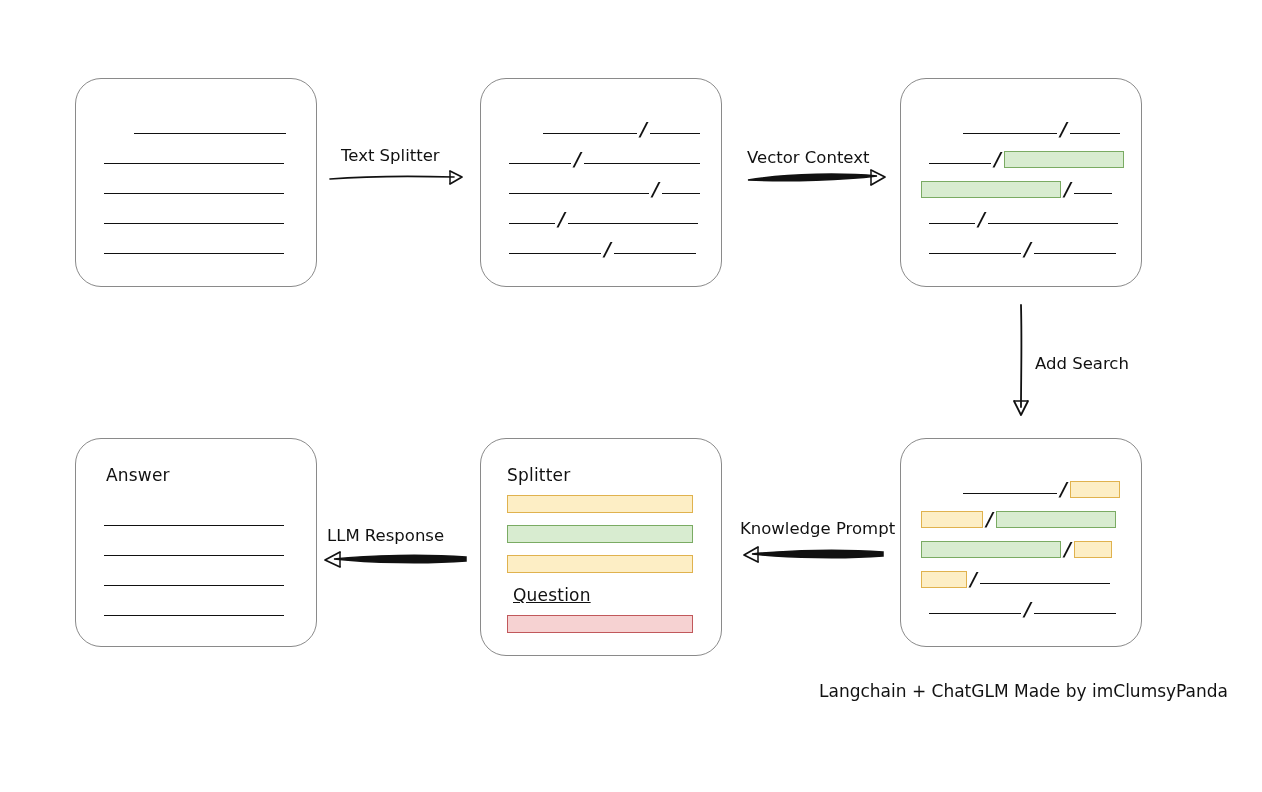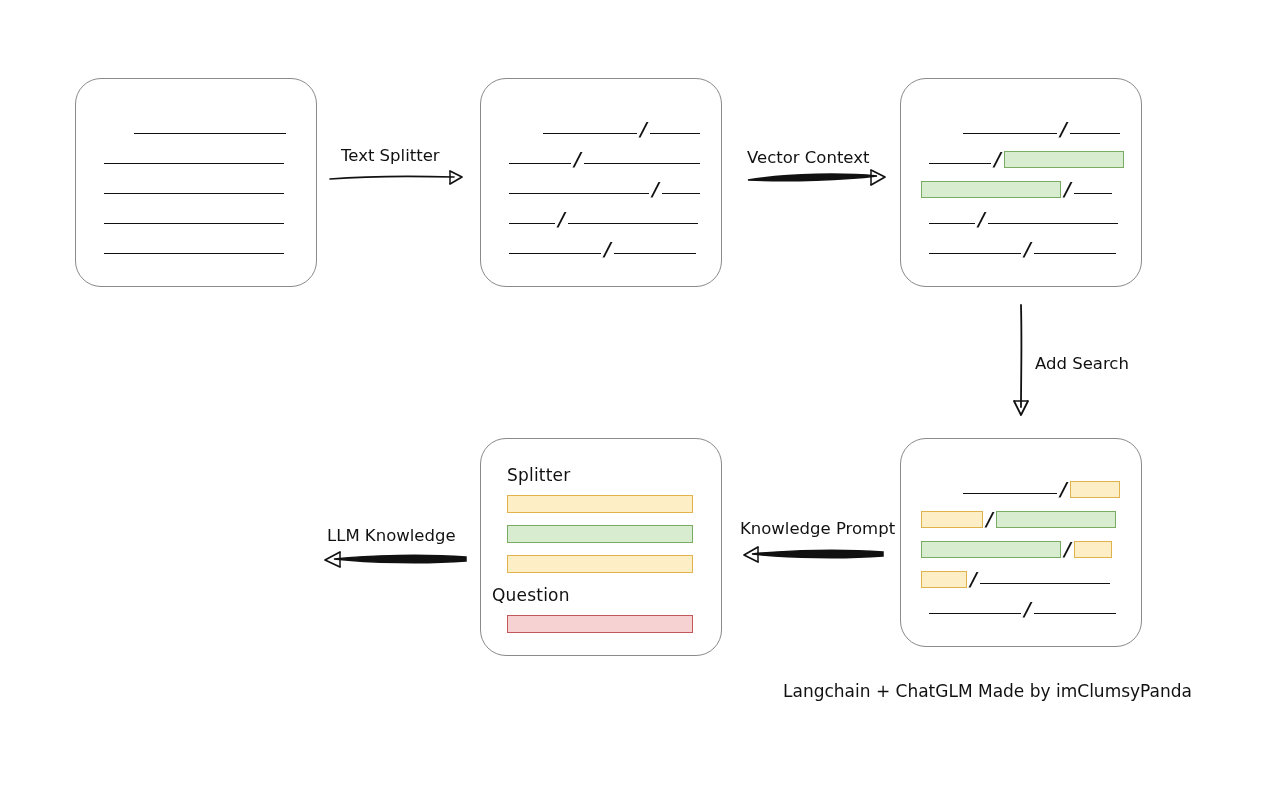--- a/index.html
+++ b/index.html
@@ -84,20 +84,21 @@
   }
   .arrow-svg {
     position: absolute;
   }
   .caption {
     position: absolute;
     font-family: "DejaVu Sans", sans-serif;
     font-size: 17px;
     color: #111111;
     white-space: nowrap;
+    margin-left: 36px;
   }
 </style>
 </head>
 <body>
 
 <div id="canvas">
 
   <div class="doc-box" style="left:75px; top:78px; width:242px; height:209px;">
     <div class="doc-lines">
         <div class="line-row" style="left: 58px; top: 40px;">
@@ -236,29 +237,46 @@
     <path d="M20,3 L20,18" stroke="#111" stroke-width="1.5" fill="none"></path>
   </svg>
 
   <div class="doc-box" style="left:480px; top:438px; width:242px; height:218px;">
     <div class="box-label" style="left:26px; top:26px;">Splitter</div>
     <div>
         <div class="bar chip-yellow" style="left: 26px; top: 56px; width: 186px;"></div>
         <div class="bar chip-green" style="left: 26px; top: 86px; width: 186px;"></div>
         <div class="bar chip-yellow" style="left: 26px; top: 116px; width: 186px;"></div>
       </div>
-    <div class="box-label" style="left:11px; top:146px;">Question</div>
+    <div class="box-label" style="left:32px; top:146px;text-decoration:underline;">Question</div>
     <div>
         <div class="bar chip-red" style="left: 26px; top: 176px; width: 186px;"></div>
       </div>
   </div>
 
-  <div class="arrow-label" style="left:327px; top:526px;">LLM Knowledge</div>
+  <div class="arrow-label" style="left:327px; top:526px;">LLM Response</div>
   <svg class="arrow-svg" style="left:318px; top:549px;" width="150" height="24" viewBox="0 0 150 24">
     <path d="M148,8 C108,5 52,6 16,10 C52,14 108,15 148,12 Z" stroke="#111" stroke-width="1.5" fill="#111"></path>
     <path d="M22,3 L7,11 L22,18" stroke="#111" stroke-width="1.7" fill="none" stroke-linejoin="round" stroke-linecap="round"></path>
     <path d="M22,3 L22,18" stroke="#111" stroke-width="1.5" fill="none"></path>
   </svg>
 
+  <div class="doc-box" style="left:75px; top:438px; width:242px; height:209px;">
+    <div class="box-label" style="left:30px; top:26px;">Answer</div>
+    <div class="doc-lines">
+        <div class="line-row" style="left: 28px; top: 72px;">
+          <span class="seg" style="width: 180px;"></span>
+        </div>
+        <div class="line-row" style="left: 28px; top: 102px;">
+          <span class="seg" style="width: 180px;"></span>
+        </div>
+        <div class="line-row" style="left: 28px; top: 132px;">
+          <span class="seg" style="width: 180px;"></span>
+        </div>
+        <div class="line-row" style="left: 28px; top: 162px;">
+          <span class="seg" style="width: 180px;"></span>
+        </div>
+      </div>
+  </div>
 
   <div class="caption" style="left:783px; top:681px;">Langchain + ChatGLM Made by imClumsyPanda</div>
 
 </div>
 
 </body></html>

